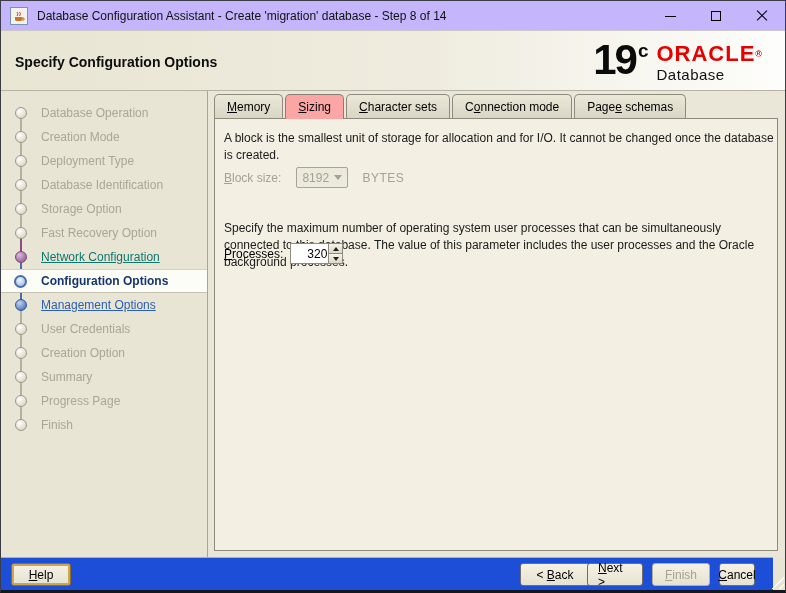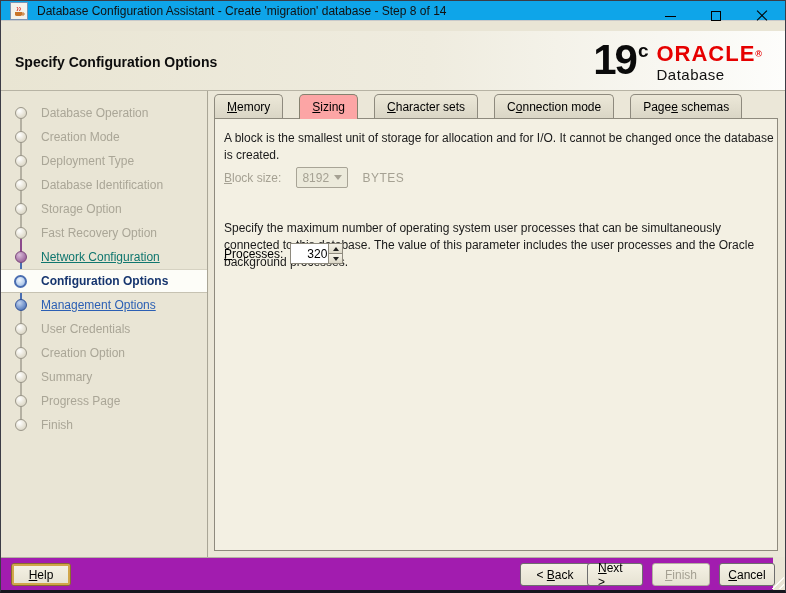--- a/index.html
+++ b/index.html
@@ -8,22 +8,22 @@
 
   .window {
     position:relative; width:786px; height:593px;
     background:#e9e5d5;
     border:1px solid #3c3c46; border-bottom:3px solid #16161e;
     overflow:hidden;
   }
 
   
   .titlebar {
-    position:absolute; top:0; left:0; right:0; height:20px;
-    background:#0ea5e9; border-bottom:1px solid #c9c9c9;
+    position:absolute; top:0; left:0; right:0; height:30px;
+    background:#c4b5fd; border-bottom:1px solid #c9c9c9;
     display:flex; align-items:center;
   }
   .app-icon {
     width:18px; height:18px; margin-left:9px; margin-right:9px;
     border:1px solid #7a93b4; background:#f4f2ec;
     display:inline-flex; align-items:center; justify-content:center;
   }
   .titlebar .title { font-size:12px; color:#111; white-space:nowrap; }
   .win-controls { position:absolute; right:0; top:0; height:30px; display:flex; }
   .win-btn { width:46px; height:30px; display:flex; align-items:center; justify-content:center; cursor:pointer; }
@@ -99,21 +99,21 @@
 
   
   .content { position:absolute; top:90px; left:208px; right:0; bottom:33px; background:#ebe7d8; }
   .tabs { position:absolute; top:6px; left:5px; right:7px; height:22px; display:flex; align-items:flex-end; }
   .tab {
     position:relative; height:21px; padding:12px 12px;
     display:flex; align-items:center;
     font-size:12px; color:#000; cursor:pointer;
     background:linear-gradient(#ece8d8, #d9d5c5);
     border:1px solid #8e8a7e; border-bottom:none;
-    border-radius:5px 5px 0 0; margin-right:16px;
+    border-radius:5px 5px 0 0; margin-right:2px;
     z-index:1;
     text-align:center;
   }
   .tab[data-active="true"] {
     background:#fca5a5; height:23px; z-index:3; border-color:#85816f;
   }
   .mn { text-decoration:underline; }
   .panel {
     position:absolute; top:27px; left:5px; right:7px; bottom:6px;
     background:#f3f0e3; border:1px solid #8e8a7e; z-index:2;
@@ -157,35 +157,35 @@
   }
   .arr-down-sm {
     width:0; height:0;
     border-left:3px solid transparent; border-right:3px solid transparent;
     border-top:4px solid #222;
   }
 
   
   .footer {
     position:absolute; left:0; right:12px; bottom:0; height:33px;
-    background:#a21caf; border-top:1px solid #b5b1a2;
+    background:#1d4ed8; border-top:1px solid #b5b1a2;
   }
   .btn {
     position:absolute; top:5px; height:23px;
     background:linear-gradient(#f5f2e5,#e6e2d2);
     border:1px solid #6e6e6e; border-radius:3px;
     font-family:"Liberation Sans", sans-serif; font-size:12px; color:#000;
     display:flex; align-items:center; justify-content:center; cursor:pointer;
     padding:0 10px;
   }
   .btn-help { left:10px; width:60px; box-shadow:inset 0 0 0 2px #d1a64a; border-color:#8a6d2f; }
   .btn-back { left:519px; width:70px; }
   .btn-next { left:586px; width:56px; }
   .btn-finish { left:651px; width:58px; color:#a5a193; border-color:#b3afa0; cursor:default; }
-  .btn-cancel { left:718px; width:56px; }
+  .btn-cancel { left:718px; width:36px; }
   .resize-grip {
     position:absolute; right:1px; bottom:1px; width:12px; height:12px;
     background:
       linear-gradient(135deg, transparent 0 50%, #fdfdf8 50% 57%, transparent 57% 78%, #fdfdf8 78% 85%, transparent 85%);
   }
 </style>
 </head>
 <body>
 
 <div class="window">

